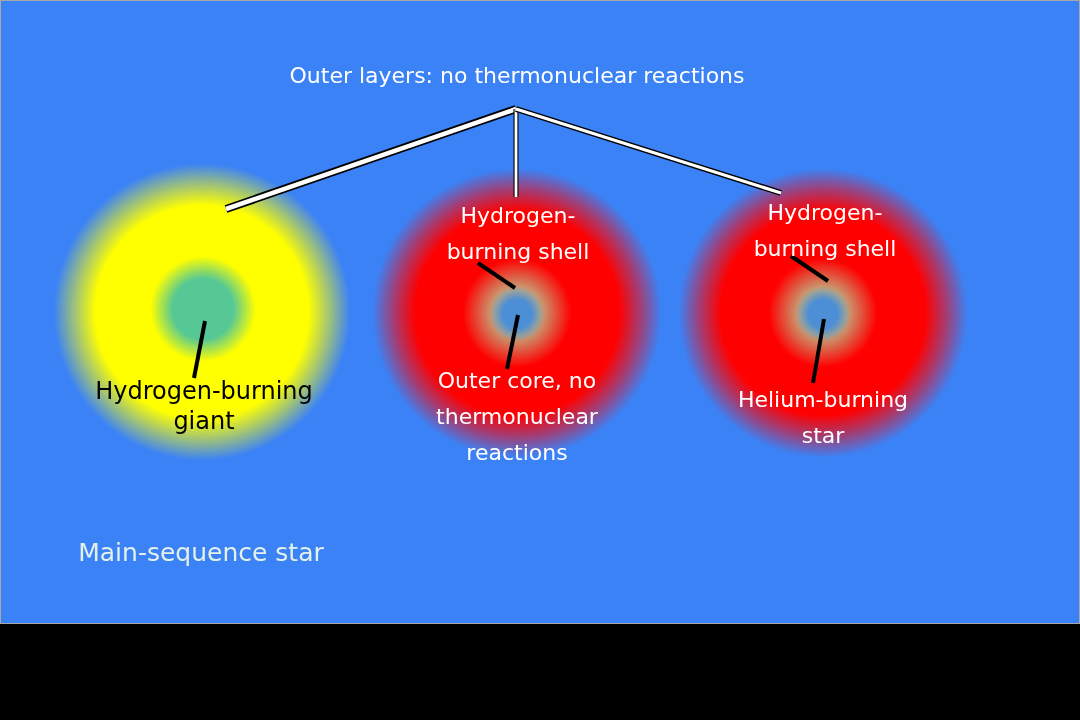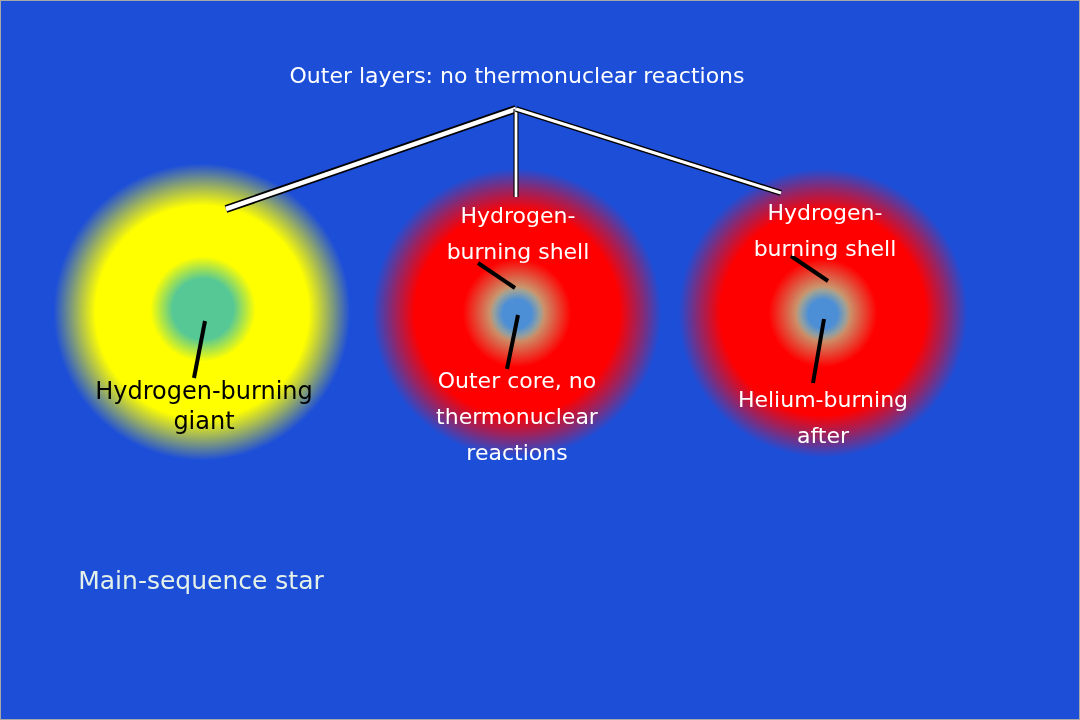--- a/index.html
+++ b/index.html
@@ -4,22 +4,22 @@
 <style>
   html, body {
     margin: 0;
     padding: 0;
     background: #000;
     font-family: "DejaVu Sans", "Liberation Sans", sans-serif;
   }
   .canvas {
     position: relative;
     width: 1080px;
-    height: 720px;
-    background: #1d4ed8;
+    height: 624px;
+    background: #3b82f6;
     border: 1px solid #a8a8a8;
     box-sizing: border-box;
     overflow: hidden;
   }
 
   
   .glow { position: absolute; pointer-events: none; }
 
   .star-yellow {
     left: 51px; top: 161px; width: 300px; height: 300px;
@@ -82,21 +82,21 @@
   .inner-white { font-size: 22px; color: #ffffff; line-height: 36px; }
   .inner-black { font-size: 24px; color: #000000; line-height: 30px; }
   .caption     { font-size: 25px; color: #e4f1e8; line-height: 34px; }
 
   .shell-label-mid   { left: 517px; top: 197px; }
   .core-label-mid    { left: 516px; top: 362px; }
   .shell-label-right { left: 824px; top: 194px; }
   .core-label-right  { left: 822px; top: 381px; }
   .core-label-left   { left: 203px; top: 375px; }
 
-  .caption-left  { left: 200px; top: 563px; }
+  .caption-left  { left: 200px; top: 535px; }
   .caption-mid   { left: 523px; top: 537px; }
   .caption-right { left: 842px; top: 536px; }
 </style>
 </head>
 <body>
 
 <div class="canvas">
 
   <div class="glow star-yellow"></div>
   <div class="glow core-green"></div>
@@ -138,17 +138,17 @@
 
   <div class="label inner-white shell-label-mid">Hydrogen-
 burning shell</div>
   <div class="label inner-white core-label-mid">Outer core, no
 thermonuclear
 reactions</div>
 
   <div class="label inner-white shell-label-right">Hydrogen-
 burning shell</div>
   <div class="label inner-white core-label-right">Helium-burning
-after</div>
+star</div>
 
   <div class="label caption caption-left">Main-sequence star</div>
 
 </div>
 
 </body></html>

